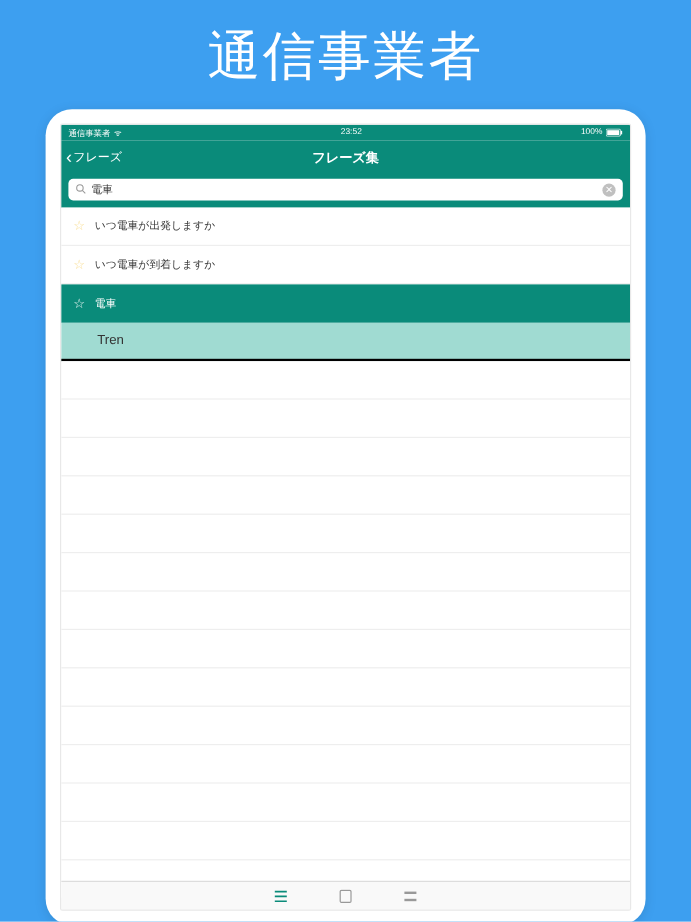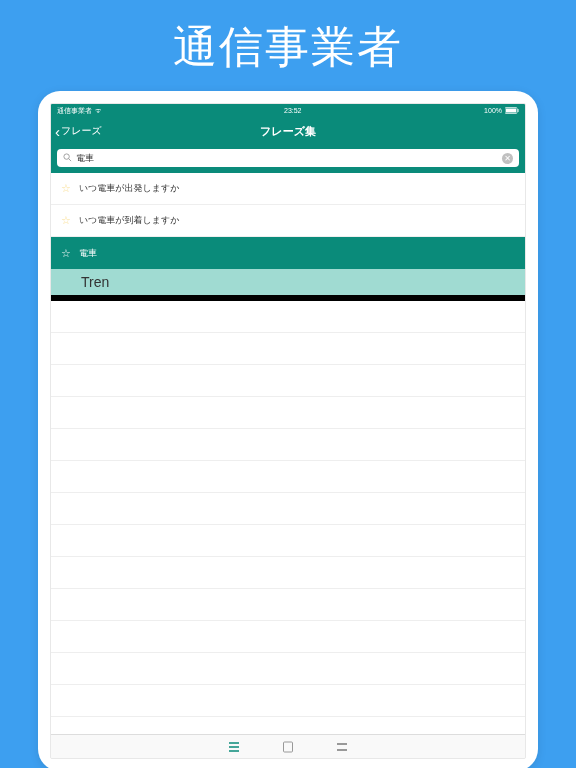--- a/index.html
+++ b/index.html
@@ -141,23 +141,23 @@
 .list-item.selected .star-icon {
   color: #fff;
   opacity: 0.9;
 }
 .translation-row {
   height: 32px;
   background: #a0dbd2;
   display: flex;
   align-items: center;
   padding-left: 30px;
-  font-size: 14px;
+  font-size: 11px;
   color: #333;
-  border-bottom: 6px solid #000000;
+  border-bottom: 2px solid #000000;
 }
 .empty-rows {
   background: #fff;
 }
 .empty-row {
   height: 32px;
   border-bottom: 1px solid #eee;
 }
 .tab-bar {
   position: absolute;

